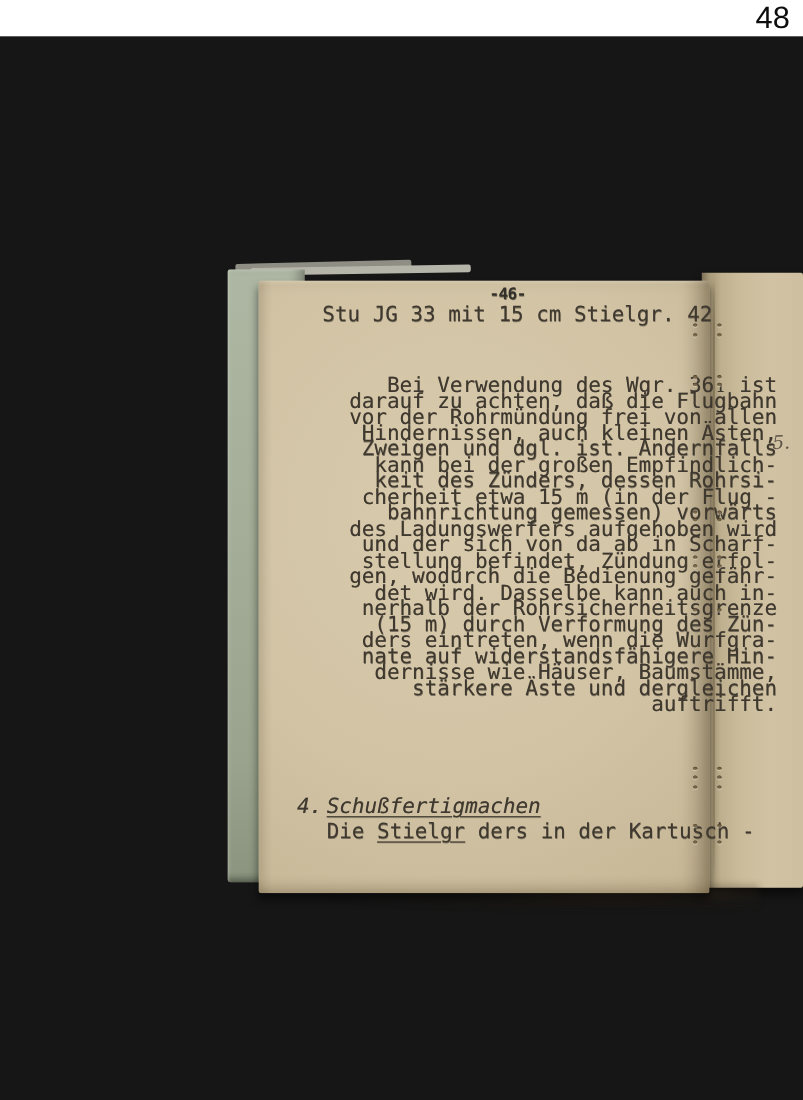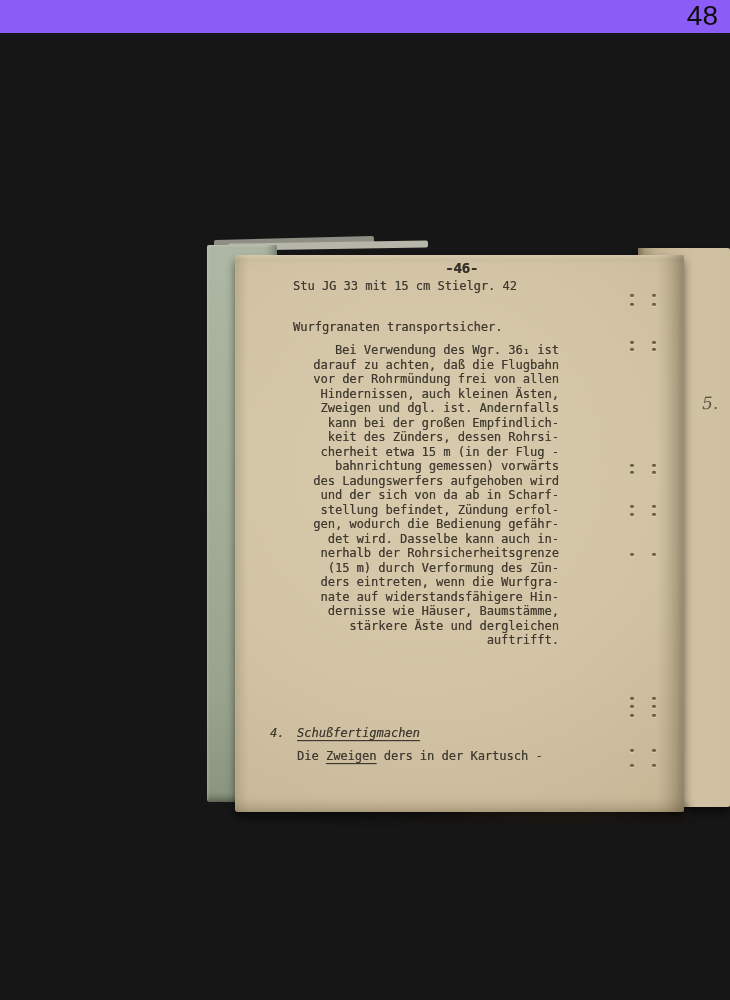--- a/index.html
+++ b/index.html
@@ -4,21 +4,21 @@
 <style>
   html,body { margin:0; padding:0; background:#000; }
   .stage {
     position:relative; width:730px; height:1000px;
     background:#161616; overflow:hidden;
     font-family:"DejaVu Sans Mono", monospace;
   }
   
   .folio-strip {
     position:absolute; left:0; top:0; width:730px; height:33px;
-    background:#8b5cf6;
+    background:#ffffff;
   }
   .folio-number {
     position:absolute; right:12px; top:1px;
     font-family:"Liberation Sans", sans-serif;
     font-size:28px; line-height:30px; color:#0d0d0d;
   }
   
   .edge-sliver-a {
     position:absolute; left:214px; top:238px; width:160px; height:9px;
     background:#8f8e85; transform:rotate(-1.4deg); border-radius:2px;
@@ -63,25 +63,24 @@
     position:absolute; left:235px; top:255px; width:410px; height:557px;
     background:
       linear-gradient(90deg, rgba(70,55,30,0.14) 0%, rgba(70,55,30,0) 3%, rgba(70,55,30,0) 94%, rgba(70,55,30,0.12) 100%),
       radial-gradient(120% 95% at 42% 38%, #d8caac 0%, #d1c3a4 45%, #c7b898 75%, #b3a381 100%);
     box-shadow:inset -16px 0 20px -10px rgba(60,45,20,0.38),
                inset 0 -10px 14px -8px rgba(60,45,20,0.30),
                inset 0 3px 4px -2px rgba(255,252,235,0.5),
                0 6px 8px rgba(0,0,0,0.5);
     border-radius:2px 1px 2px 3px;
     color:#3e382f;
-    padding-left:39px;
   }
   .txt { position:absolute; margin:0; white-space:pre;
     font-family:"DejaVu Sans Mono", monospace;
-    font-size:12px; line-height:14.5px; color:#3e382f;
+    font-size:19px; line-height:14.5px; color:#3e382f;
     text-shadow:0.3px 0.3px 0.6px rgba(56,50,40,0.55);
   }
   .pageno-hand {
     left:210px; top:6px; font-weight:bold; font-size:14.5px;
     letter-spacing:-0.5px; color:#34302a;
     text-shadow:0.4px 0.4px 0.5px rgba(40,36,30,0.6);
   }
   .header-line { left:58px; top:24px; }
   .intro-line  { left:58px; top:65px; }
   .para1 { left:71px; top:88px;text-align:right; }
@@ -113,21 +112,20 @@
 
   <div class="right-page"></div>
   <div class="binding-crease"></div>
   <div class="margin-note">5.</div>
 
   <div class="book-shadow"></div>
 
   <div class="main-page">
     <pre class="txt pageno-hand">-46-</pre>
     <pre class="txt header-line">Stu JG 33 mit 15 cm Stielgr. 42</pre>
-    <pre class="txt intro-line">Wurfgranaten transportsicher.</pre>
     <pre class="txt para1">    Bei Verwendung des Wgr. 36₁ ist
 darauf zu achten, daß die Flugbahn
 vor der Rohrmündung frei von allen
 Hindernissen, auch kleinen Ästen,
 Zweigen und dgl. ist. Andernfalls
 kann bei der großen Empfindlich-
 keit des Zünders, dessen Rohrsi-
 cherheit etwa 15 m (in der Flug -
 bahnrichtung gemessen) vorwärts
 des Ladungswerfers aufgehoben wird
@@ -136,21 +134,21 @@
 gen, wodurch die Bedienung gefähr-
 det wird. Dasselbe kann auch in-
 nerhalb der Rohrsicherheitsgrenze
 (15 m) durch Verformung des Zün-
 ders eintreten, wenn die Wurfgra-
 nate auf widerstandsfähigere Hin-
 dernisse wie Häuser, Baumstämme,
 stärkere Äste und dergleichen
 auftrifft.</pre>
     <pre class="txt item4"><span class="item4-num">4.</span><span class="u-line">Schußfertigmachen</span></pre>
-    <pre class="txt lastline"><span>Die </span><span class="u-line">Zweigen</span><span> ders in der Kartusch -</span></pre>
+    <pre class="txt lastline"><span>Die </span><span class="u-line">Stielgr</span><span> ders in der Kartusch -</span></pre>
   </div>
 
   <div id="holes">
       <div class="stitch-hole" style="left: 630px; top: 294px;"></div>
       <div class="stitch-hole" style="left: 630px; top: 303px;"></div>
       <div class="stitch-hole" style="left: 630px; top: 341px;"></div>
       <div class="stitch-hole" style="left: 630px; top: 348px;"></div>
       <div class="stitch-hole" style="left: 630px; top: 464px;"></div>
       <div class="stitch-hole" style="left: 630px; top: 471px;"></div>
       <div class="stitch-hole" style="left: 630px; top: 505px;"></div>

